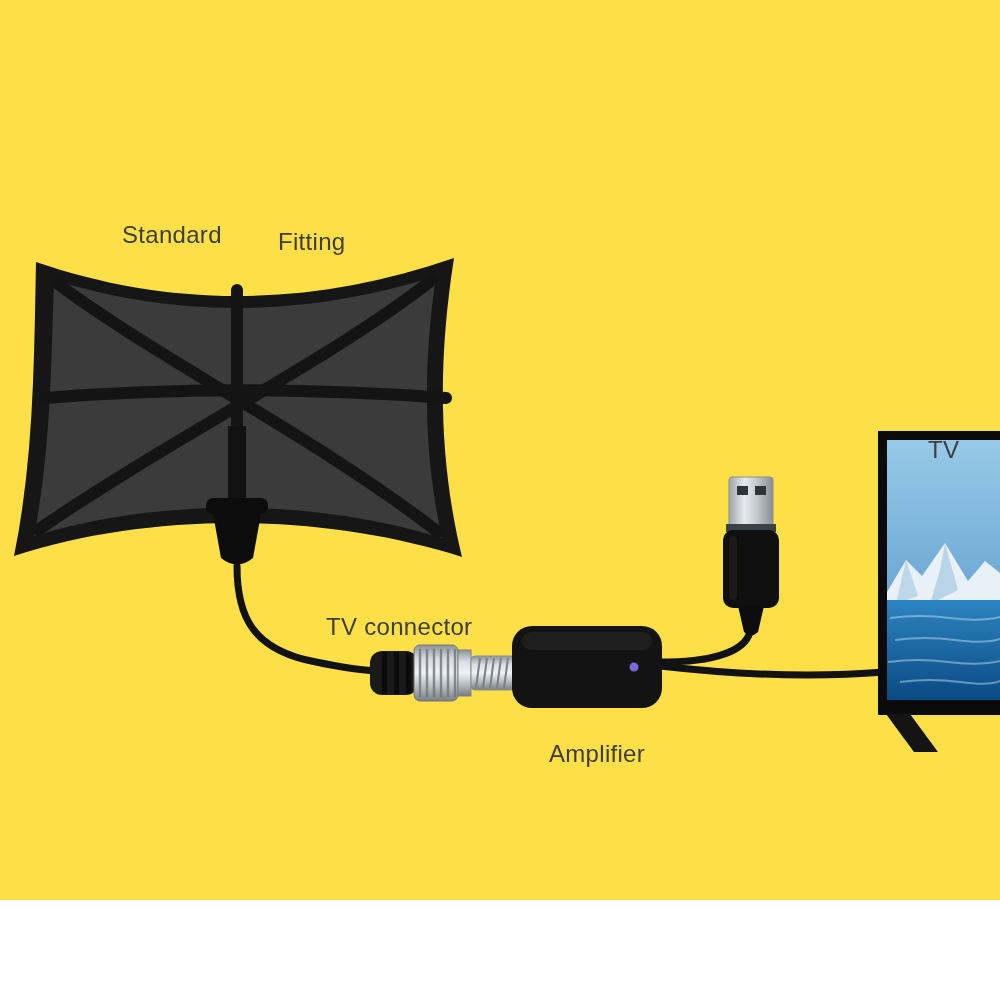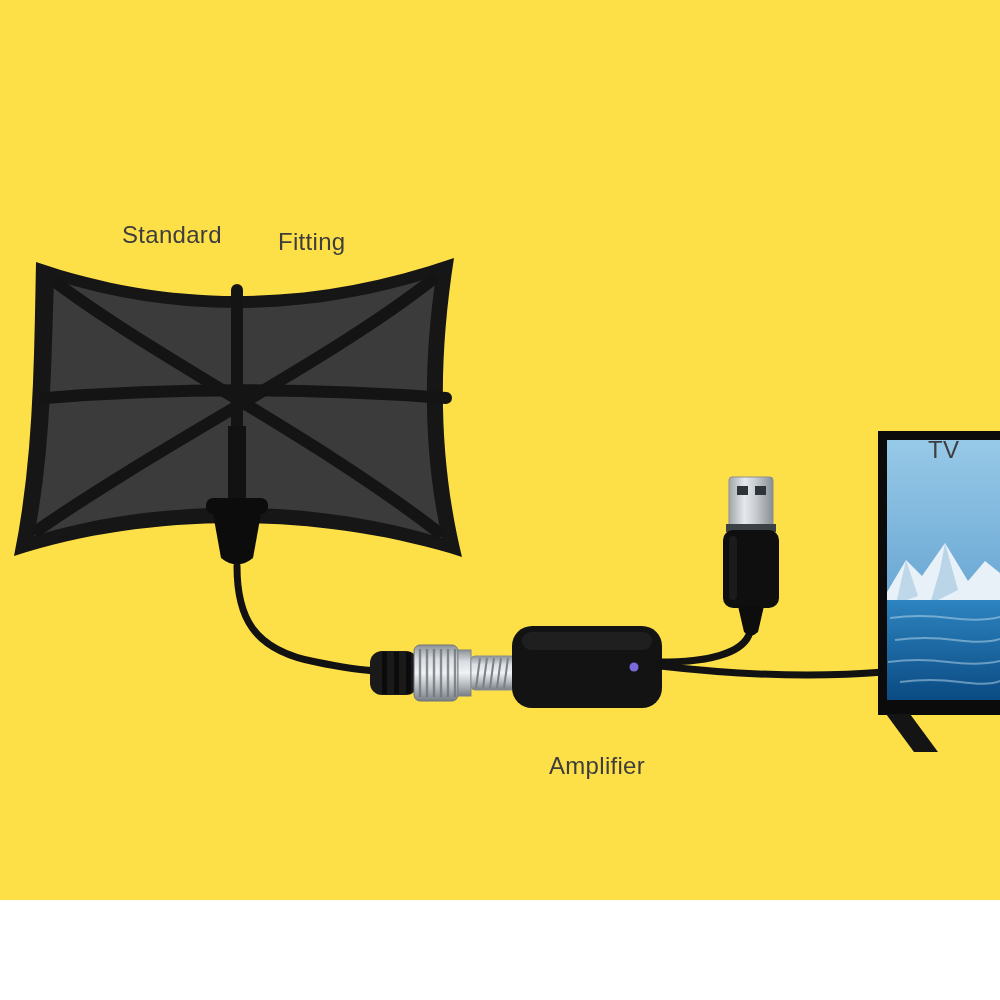--- a/index.html
+++ b/index.html
@@ -137,16 +137,17 @@
           <path d="M888,662 Q918,658 948,662 T1000,661"></path>
           <path d="M900,682 Q930,678 960,682 T1000,681"></path>
         </g>
       </g>
       <polygon points="886,714 910,714 938,752 914,752" fill="#141414"></polygon>
     </g>
   </svg>
 
   <div class="diagram-label" style="left:122px; top:221px;">Standard</div>
   <div class="diagram-label" style="left:278px; top:221px;margin-top:7px;">Fitting</div>
-  <div class="diagram-label" style="left:549px; top:740px;margin-top:12px;">Amplifier</div>
+  <div class="diagram-label" style="left:326px; top:613px;">TV connector</div>
+  <div class="diagram-label" style="left:549px; top:740px;">Amplifier</div>
   <div class="diagram-label" style="left:928px; top:400px;margin-top:36px;">TV</div>
 
 </div>
 
 </body></html>

